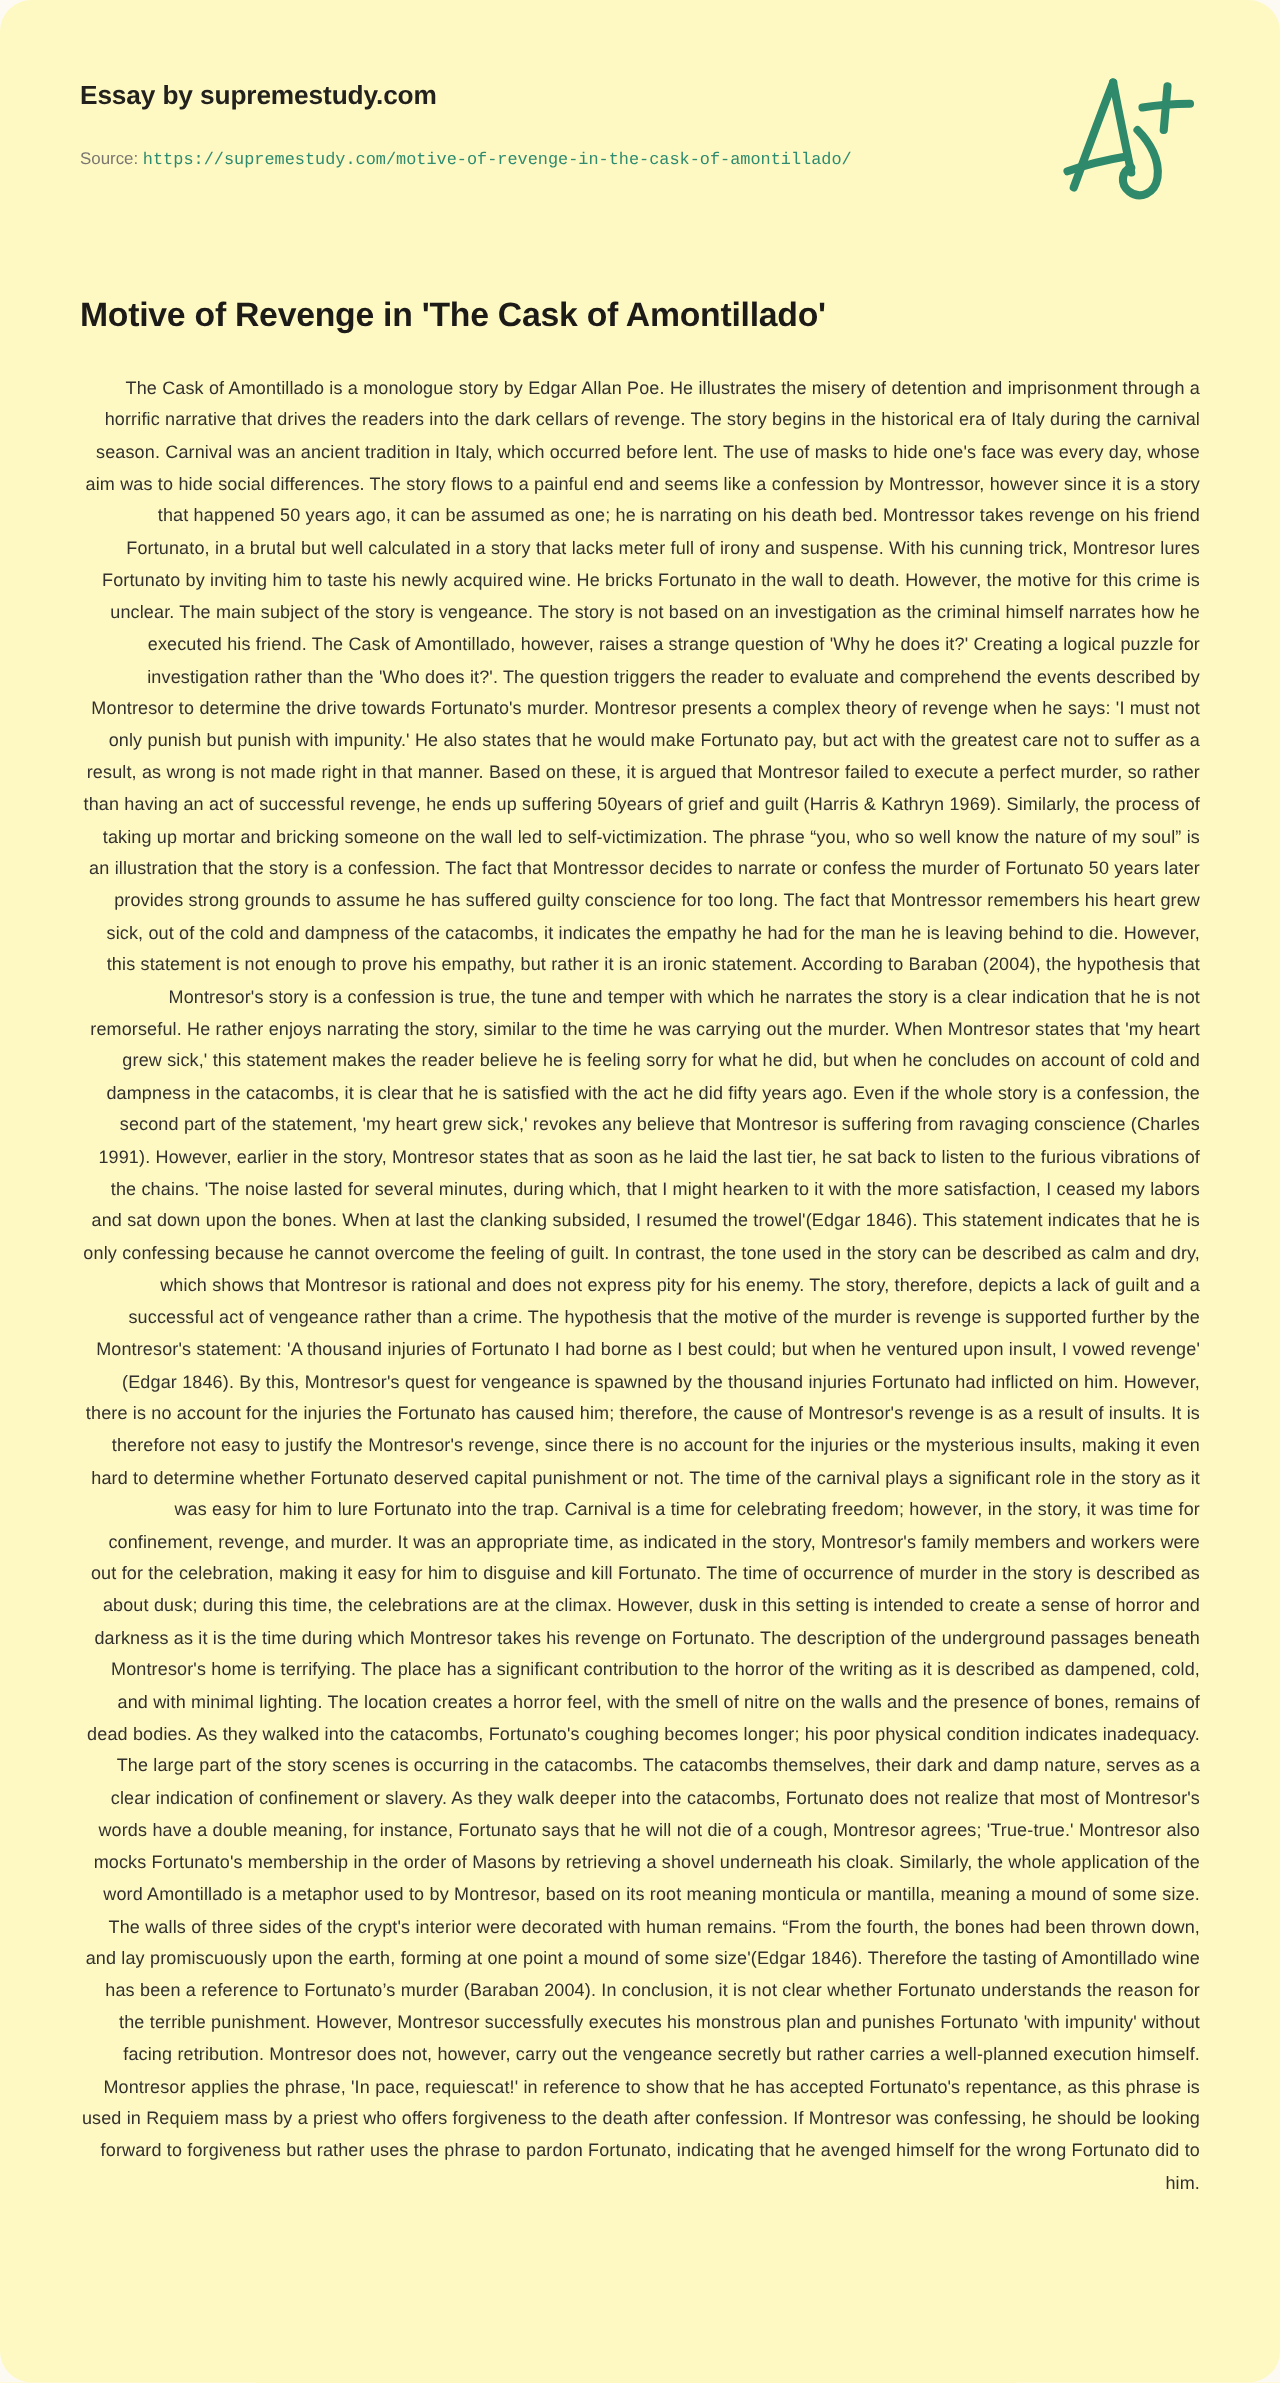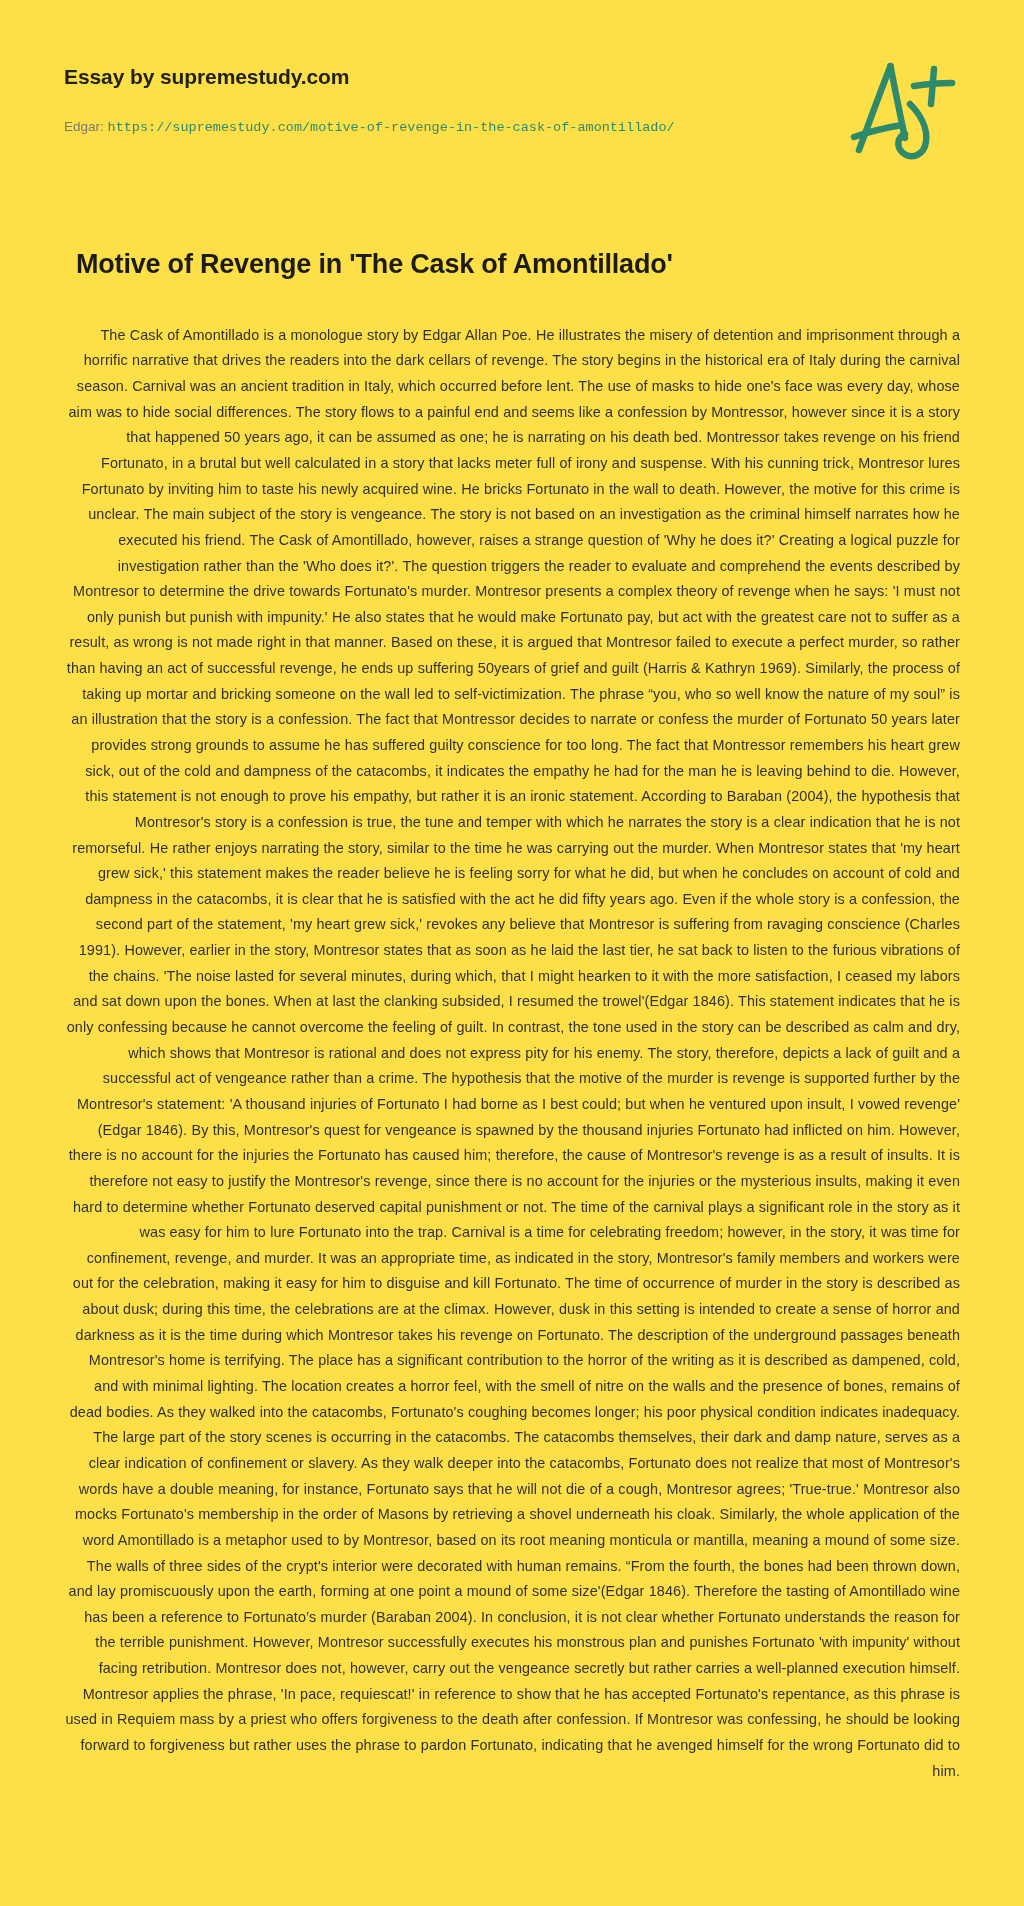--- a/index.html
+++ b/index.html
@@ -10,23 +10,24 @@
     width: 1024px;
     min-height: 1906px;
     background: #fdfaf4;
     font-family: "Liberation Sans", sans-serif;
     -webkit-font-smoothing: antialiased;
   }
 
   .page {
     width: 1024px;
     min-height: 1906px;
-    background: #fde047;
+    background: #fef9c3;
     box-sizing: border-box;
     position: relative;
+    border-radius: 25px;
   }
 
   
   .header {
     position: relative;
     padding: 0 64px;
     height: 186px;
     box-sizing: border-box;
   }
 
@@ -70,21 +71,21 @@
   }
   .logo svg { display: block; width: 100%; height: 100%; }
 
   
   .article {
     padding: 0 64px 40px 64px;
     box-sizing: border-box;
   }
 
   .article-title {
-    margin: 12px;
+    margin: 0;
     padding-top: 50px;
     font-size: 27px;
     font-weight: bold;
     color: #1d1b18;
     letter-spacing: -0.2px;
     line-height: 1.25;
   }
 
   .article-body {
     margin: 0;
@@ -100,21 +101,21 @@
 </head>
 <body>
 
 <div class="page">
 
   <div class="header">
 
     <div class="brand-line">Essay by supremestudy.com</div>
 
     <div class="source-line">
-      <span class="source-label">Edgar:</span>
+      <span class="source-label">Source:</span>
       <a class="source-url" href="#">https://supremestudy.com/motive-of-revenge-in-the-cask-of-amontillado/</a>
     </div>
 
     <div class="logo">
       <svg viewBox="0 0 120 116" xmlns="http://www.w3.org/2000/svg" fill="none" stroke="#2f8a6c" stroke-width="6.5" stroke-linecap="round" stroke-linejoin="round">
 
         <path d="M42.5 14 C33 38, 22 68, 11 98"></path>
 
         <path d="M42.5 14 C47 38, 52 62, 57 86"></path>
 

